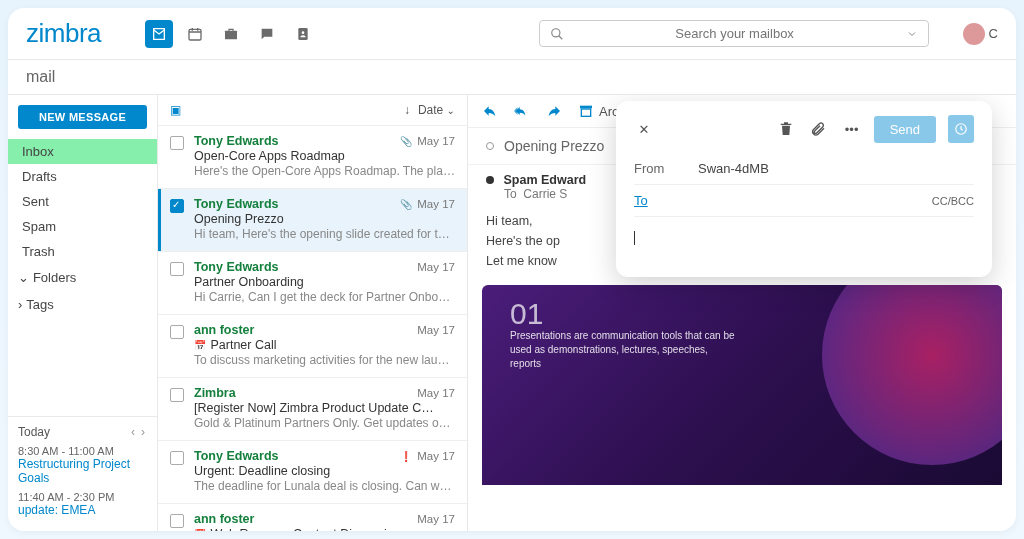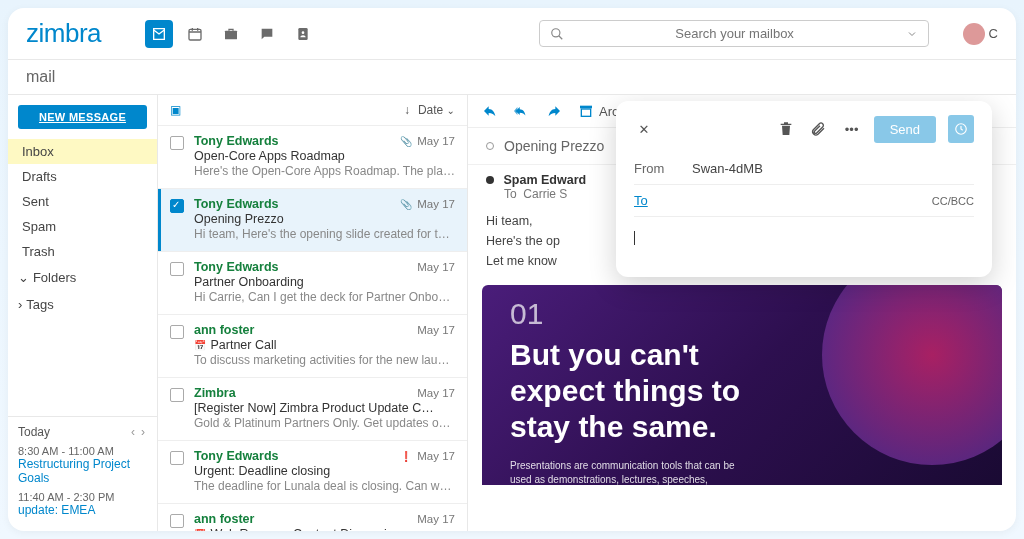--- a/index.html
+++ b/index.html
@@ -14,23 +14,23 @@
   .search { flex:1; max-width:390px; margin-left:auto; display:flex; align-items:center; border:1px solid #ccc; border-radius:4px; padding:5px 10px; gap:8px; }
   .search input { border:none; outline:none; flex:1; font-size:13px;text-align:center; }
   .avatar { width:22px; height:22px; border-radius:50%; background:#d99; display:inline-block; vertical-align:middle; margin-left:10px; }
   .avwrap { display:flex; align-items:center; gap:4px; margin-left:10px; font-size:13px; color:#555; }
   
   .bc { padding:8px 18px; font-size:16px; color:#666; border-bottom:1px solid #e8e8e8; }
   
   .main { flex:1; display:flex; overflow:hidden; }
   
   .sb { width:150px; border-right:1px solid #e8e8e8; display:flex; flex-direction:column; }
-  .newmsg { margin:10px; padding:6px 10px; background:#0087cc; color:#fff; border:none; border-radius:3px; font-size:11px; font-weight:bold; letter-spacing:.3px; cursor:pointer; text-align:center;text-decoration:underline; }
+  .newmsg { margin:10px; padding:6px 10px; background:#0087cc; color:#fff; border:none; border-radius:3px; font-size:11px; font-weight:bold; letter-spacing:.3px; cursor:pointer; text-align:center; }
   .fld { padding:5px 14px; font-size:13px; color:#444; cursor:pointer; }
-  .fld.sel { background:#fef9c3; font-weight:500; }
+  .fld.sel { background:#86efac; font-weight:500; }
   .sect { padding:6px 10px; font-size:13px; color:#444; cursor:pointer; display:flex; align-items:center; gap:4px; }
   .cal { margin-top:auto; border-top:1px solid #e8e8e8; padding:8px 10px; font-size:12px; }
   .cal-hdr { display:flex; align-items:center; justify-content:space-between; color:#555; margin-bottom:6px; }
   .cal-navs { display:flex; gap:2px; }
   .cal-nav { cursor:pointer; color:#999; padding:0 2px; }
   .cal-time { color:#666; font-size:11px; }
   .cal-evt { color:#0087cc; font-size:12px; margin-bottom:6px; }
   
   .list { width:310px; border-right:1px solid #e8e8e8; display:flex; flex-direction:column; }
   .list-hdr { display:flex; align-items:center; padding:8px 12px; border-bottom:1px solid #eee; font-size:12px; color:#555; gap:8px; }
@@ -64,21 +64,21 @@
   .hero h1 { font-size:30px; font-weight:600; line-height:1.2; max-width:260px; position:relative; z-index:1; }
   .hero-num { font-size:30px; opacity:.7; position:absolute; top:12px; left:28px; }
   .hero-sub { font-size:10px; opacity:.85; max-width:230px; margin-top:14px; position:relative; z-index:1; line-height:1.4; }
   
   .compose { position:absolute; right:24px; top:6px; width:376px; background:#fff; border-radius:12px; box-shadow:0 8px 28px rgba(0,0,0,.18); padding:14px 18px 30px; z-index:10; }
   .cmp-top { display:flex; align-items:center; gap:12px; margin-bottom:10px; }
   .cmp-top .sp { flex:1; }
   .cmp-ico { cursor:pointer; color:#555; width:20px; text-align:center; }
   .cmp-send { background:#89c8e8; color:#fff; border:none; padding:6px 16px; border-radius:3px; font-size:13px; cursor:pointer; }
   .cmp-clock { width:26px; height:28px; background:#89c8e8; color:#fff; display:flex; align-items:center; justify-content:center; border-radius:3px; cursor:pointer; }
-  .cmp-row { display:flex; align-items:center; padding:8px 0; border-bottom:1px solid #eee; font-size:13px; gap:10px; }
+  .cmp-row { display:flex; align-items:center; padding:8px 0; border-bottom:1px solid #eee; font-size:13px; gap:16px; }
   .cmp-lbl { width:48px; color:#666; }
   .cmp-lbl.link { color:#0087cc; text-decoration:underline; cursor:pointer; }
   .cmp-val { flex:1; color:#444; }
   .cmp-cc { color:#666; font-size:11px; cursor:pointer; }
   .cmp-row.last { border-bottom:2px solid #0087cc; }
   .cmp-body { padding-top:12px; min-height:30px; }
   .cursor { display:inline-block; width:1px; height:14px; background:#333; vertical-align:middle; }
   
   svg { display:block; }
 </style>
@@ -345,21 +345,20 @@
       </div>
 
       <div class="rd-text">
         <div>Hi team,</div>
         <div>Here's the op</div>
         <div>Let me know</div>
       </div>
 
       <div class="hero">
         <div class="hero-num">01</div>
-        <h1 style="margin-top:22px;">But you can't expect things to stay the same.</h1>
         <div class="hero-sub">Presentations are communication tools that can be used as demonstrations, lectures, speeches, reports</div>
       </div>
 
       <div class="compose">
         <div class="cmp-top">
           <span class="cmp-ico">✕</span>
           <span class="sp"></span>
           <span class="cmp-ico">
               <svg width="16" height="16" viewBox="0 0 24 24" fill="#555">
                 <path d="M6 7h12l-1 14H7zM4 4h16v2H4zM9 2h6v2H9z"></path>

